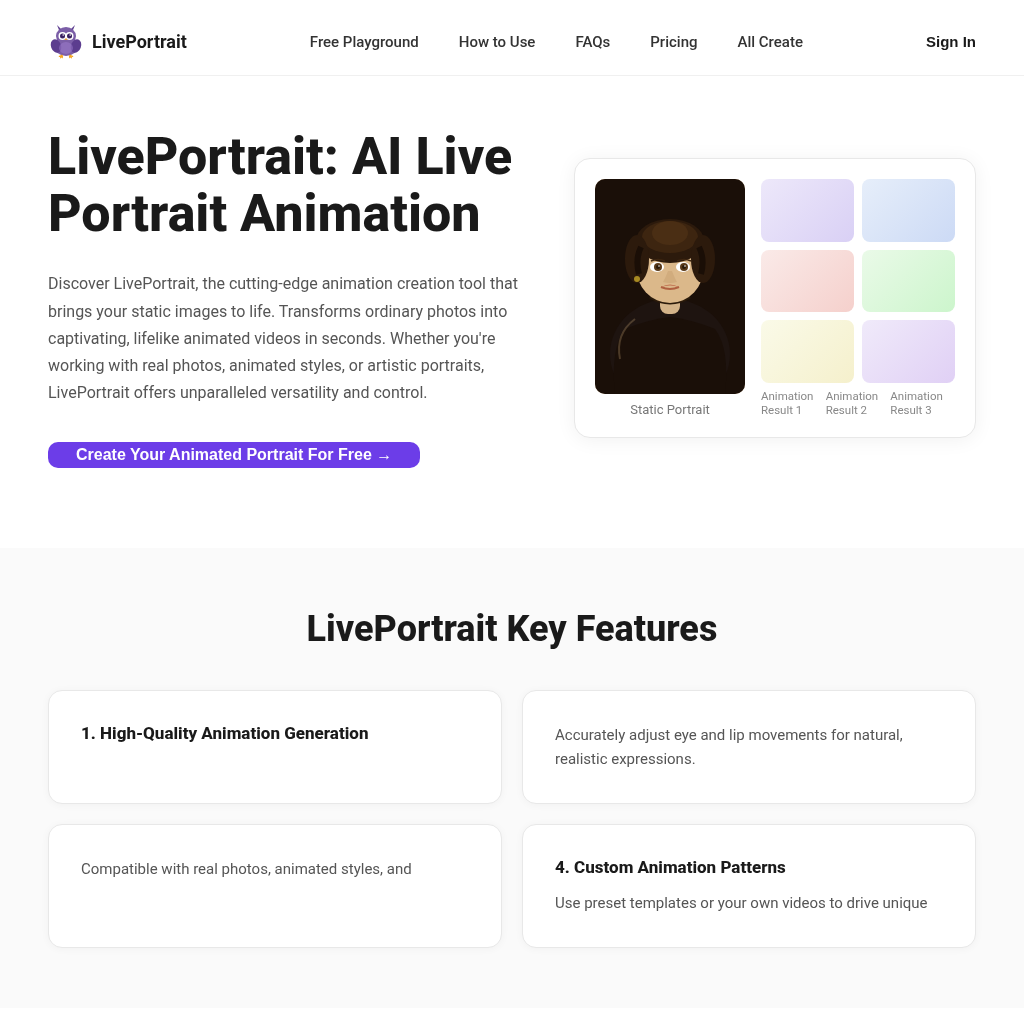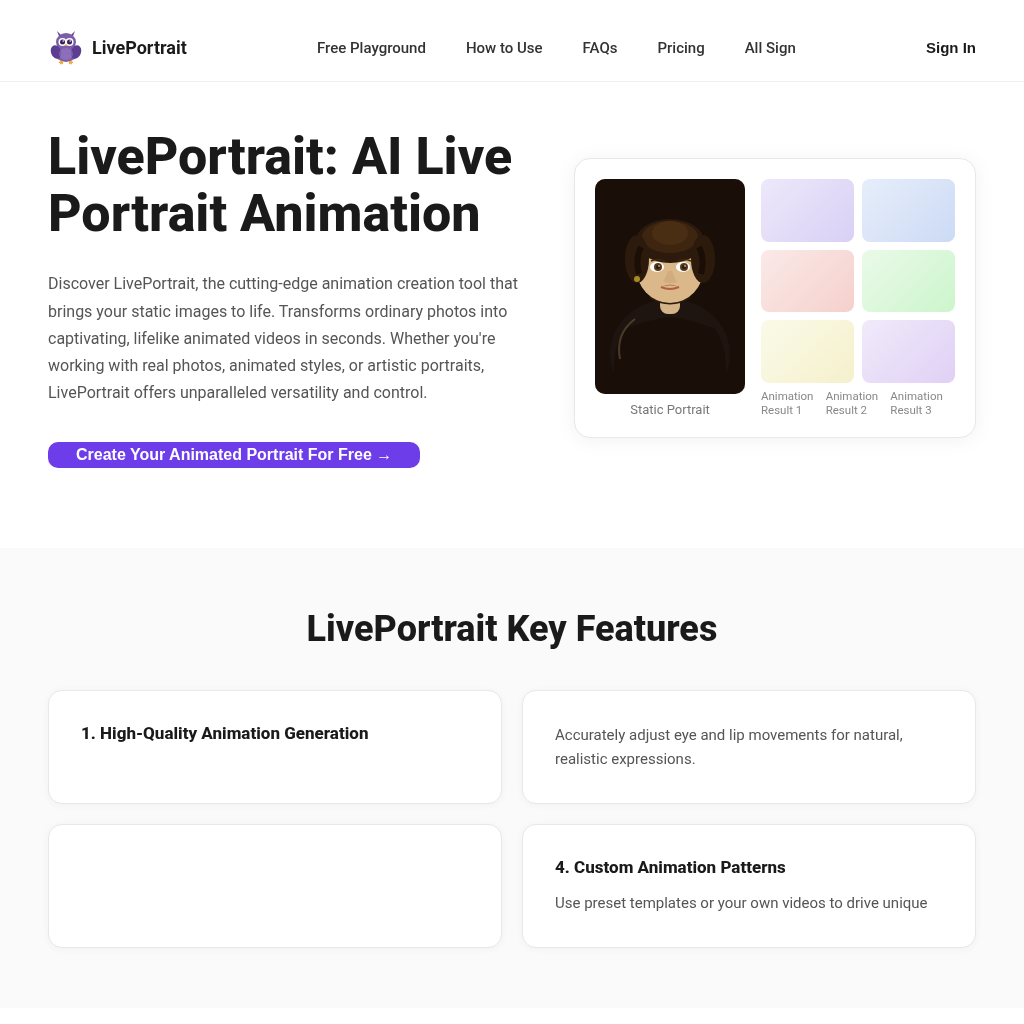--- a/index.html
+++ b/index.html
@@ -17,21 +17,21 @@
 
     
     header {
       display: flex;
       align-items: center;
       justify-content: space-between;
       padding: 0 48px;
       height: 68px;
       border-bottom: 1px solid #f0f0f0;
       position: sticky;
-      top: 14px;
+      top: 8px;
       background: #fff;
       z-index: 100;
     }
     .logo-area {
       display: flex;
       align-items: center;
       gap: 8px;
     }
     .logo-text {
       font-size: 18px;
@@ -238,21 +238,21 @@
       <path d="M22 31 Q24 33 25 32 M22 31 Q23 34 24 34 M22 31 Q21 33 22 34" stroke="#f5a623" stroke-width="1.2" fill="none"></path>
     </svg>
     <span class="logo-text">LivePortrait</span>
   </div>
 
   <nav>
     <a>Free Playground</a>
     <a>How to Use</a>
     <a>FAQs</a>
     <a>Pricing</a>
-    <a>All Sign</a>
+    <a>All Create</a>
   </nav>
 
   <button class="sign-in-btn">Sign In</button>
 </header>
 
 <section class="hero">
   <div class="hero-left">
     <h1 class="hero-title">LivePortrait: AI Live Portrait Animation</h1>
     <p class="hero-desc">Discover LivePortrait, the cutting-edge animation creation tool that brings your static images to life. Transforms ordinary photos into captivating, lifelike animated videos in seconds. Whether you're working with real photos, animated styles, or artistic portraits, LivePortrait offers unparalleled versatility and control.</p>
     <button class="cta-button">Create Your Animated Portrait For Free →</button>
@@ -338,19 +338,20 @@
 <section class="features-section">
   <h2 class="features-title">LivePortrait Key Features</h2>
   <div class="features-grid">
     <div class="feature-card">
       <div class="feature-num-title">1. High-Quality Animation Generation</div>
     </div>
     <div class="feature-card">
       <p class="feature-desc">Accurately adjust eye and lip movements for natural, realistic expressions.</p>
     </div>
     <div class="feature-card">
+      <p class="feature-desc">Compatible with real photos, animated styles, and</p>
     </div>
     <div class="feature-card">
       <div class="feature-num-title">4. Custom Animation Patterns</div>
       <p class="feature-desc">Use preset templates or your own videos to drive unique</p>
     </div>
   </div>
 </section>
 
 </body></html>

